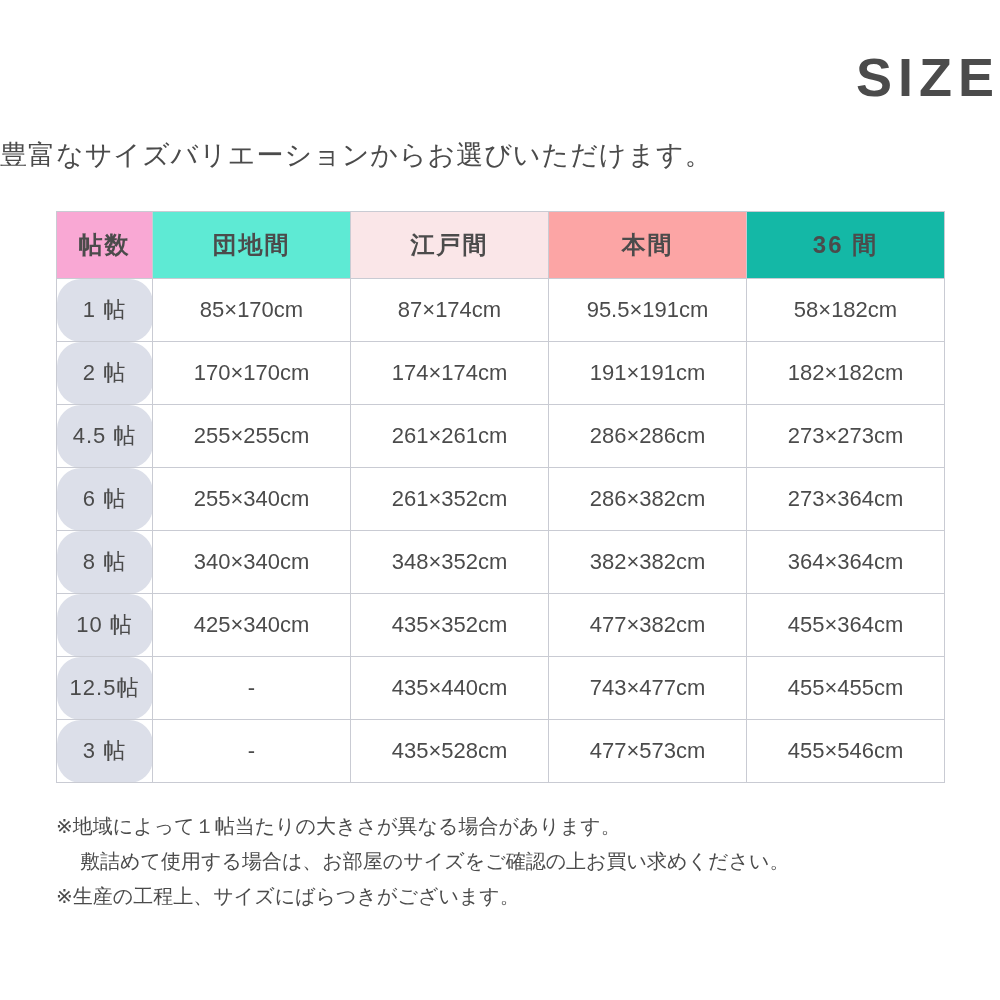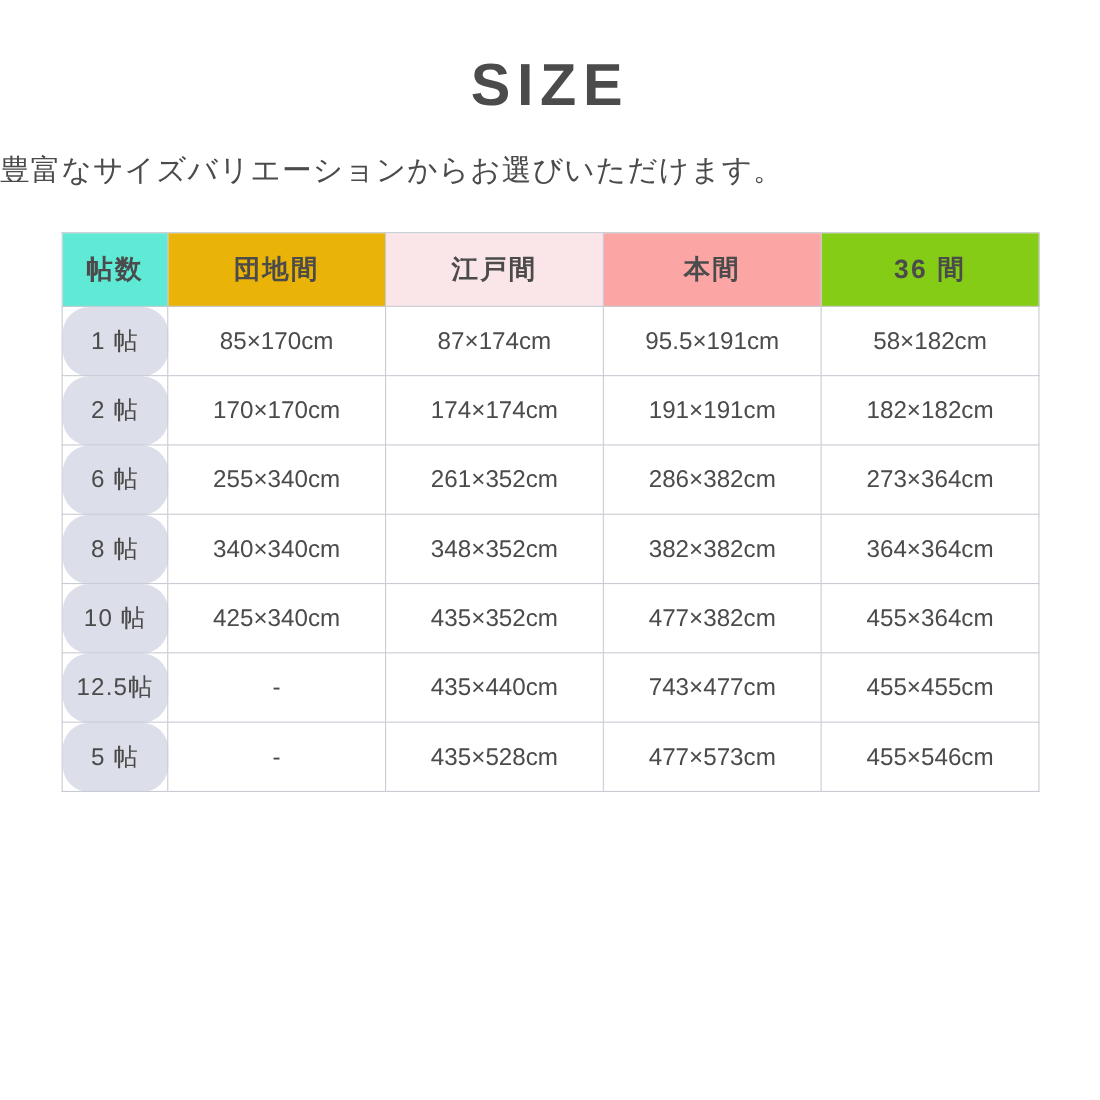--- a/index.html
+++ b/index.html
@@ -14,21 +14,21 @@
     color: #4a4a4a;
     overflow: hidden;
   }
   .page {
     position: relative;
     width: 1000px;
     height: 1000px;
     box-sizing: border-box;
   }
   .title {
-    text-align: center;
+    text-align: right;
     font-size: 54px;
     font-weight: bold;
     letter-spacing: 6px;
     color: #4b4b4b;
     margin: 0;
     padding-top: 48px;
     line-height: 1.1;
   }
   .subtitle {
     font-size: 27px;
@@ -62,25 +62,25 @@
     font-size: 24px;
     font-weight: bold;
     letter-spacing: 2px;
   }
   col.c0 { width: 96px; }
   col.c1 { width: 198px; }
   col.c2 { width: 198px; }
   col.c3 { width: 198px; }
   col.c4 { width: 198px; }
 
-  .hd-0 { background: #5eead4; }
-  .hd-1 { background: #eab308; }
+  .hd-0 { background: #f9a8d4; }
+  .hd-1 { background: #5eead4; }
   .hd-2 { background: #fae6e8; }
   .hd-3 { background: #fca5a5; }
-  .hd-4 { background: #84cc16; }
+  .hd-4 { background: #14b8a6; }
 
   .rowhead {
     background: #dcdfe9;
     font-weight: bold;
     font-size: 22px;
     letter-spacing: 1px;
     border-radius: 24px;
   }
   .notes {
     margin: 26px auto 0 auto;
@@ -131,20 +131,27 @@
           <td>58×182cm</td>
         </tr>
         <tr>
           <th class="rowhead">2 帖</th>
           <td>170×170cm</td>
           <td>174×174cm</td>
           <td>191×191cm</td>
           <td>182×182cm</td>
         </tr>
         <tr>
+          <th class="rowhead">4.5 帖</th>
+          <td>255×255cm</td>
+          <td>261×261cm</td>
+          <td>286×286cm</td>
+          <td>273×273cm</td>
+        </tr>
+        <tr>
           <th class="rowhead">6 帖</th>
           <td>255×340cm</td>
           <td>261×352cm</td>
           <td>286×382cm</td>
           <td>273×364cm</td>
         </tr>
         <tr>
           <th class="rowhead">8 帖</th>
           <td>340×340cm</td>
           <td>348×352cm</td>
@@ -159,24 +166,29 @@
           <td>455×364cm</td>
         </tr>
         <tr>
           <th class="rowhead">12.5帖</th>
           <td>-</td>
           <td>435×440cm</td>
           <td>743×477cm</td>
           <td>455×455cm</td>
         </tr>
         <tr>
-          <th class="rowhead">5 帖</th>
+          <th class="rowhead">3 帖</th>
           <td>-</td>
           <td>435×528cm</td>
           <td>477×573cm</td>
           <td>455×546cm</td>
         </tr>
       </tbody>
     </table>
   </div>
 
+  <div class="notes">
+    <div class="note-line">※地域によって１帖当たりの大きさが異なる場合があります。</div>
+    <div class="note-line indent">敷詰めて使用する場合は、お部屋のサイズをご確認の上お買い求めください。</div>
+    <div class="note-line">※生産の工程上、サイズにばらつきがございます。</div>
+  </div>
 
 </div>
 
 </body></html>

